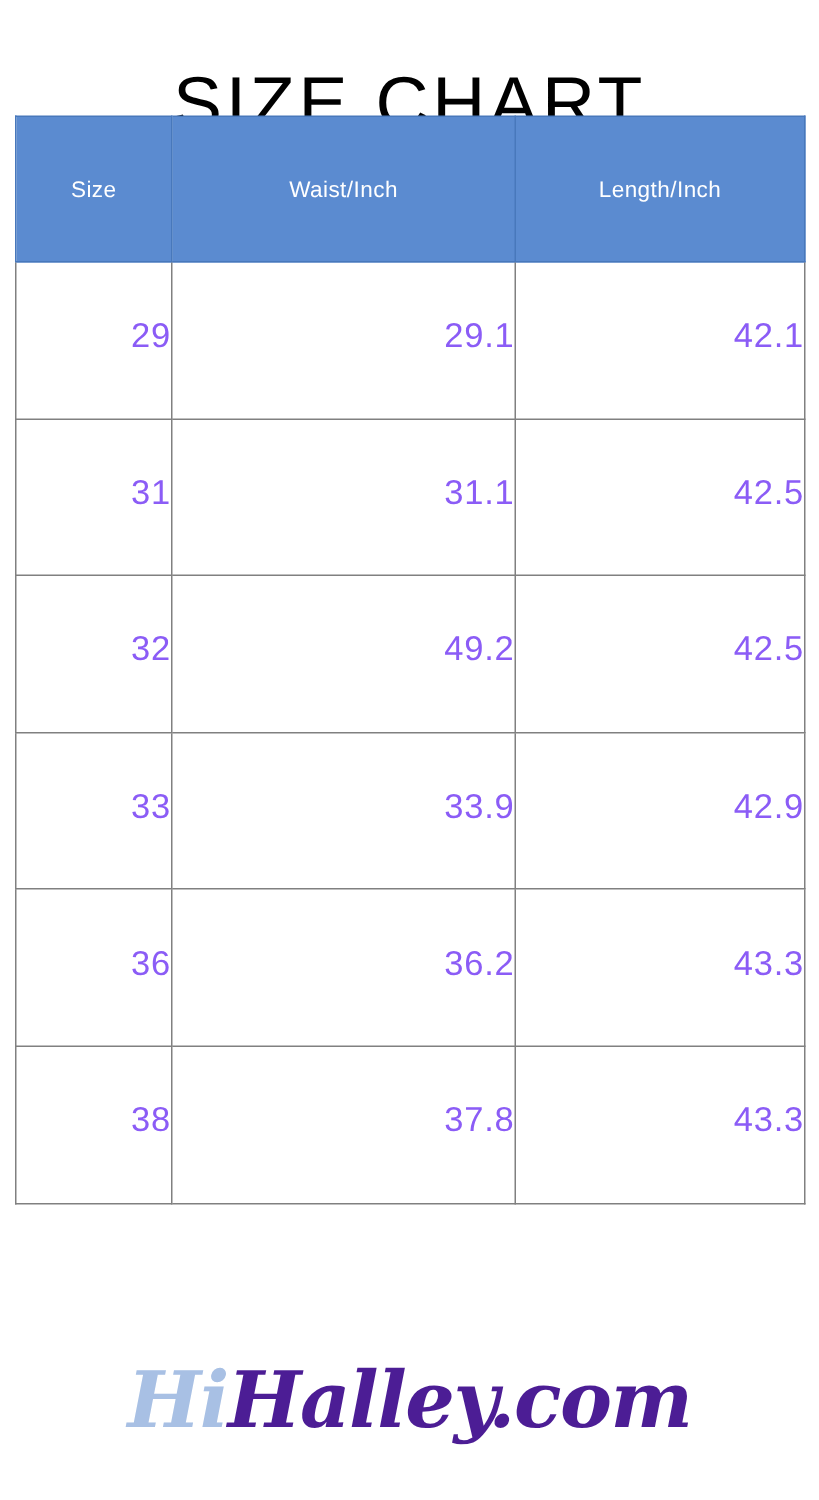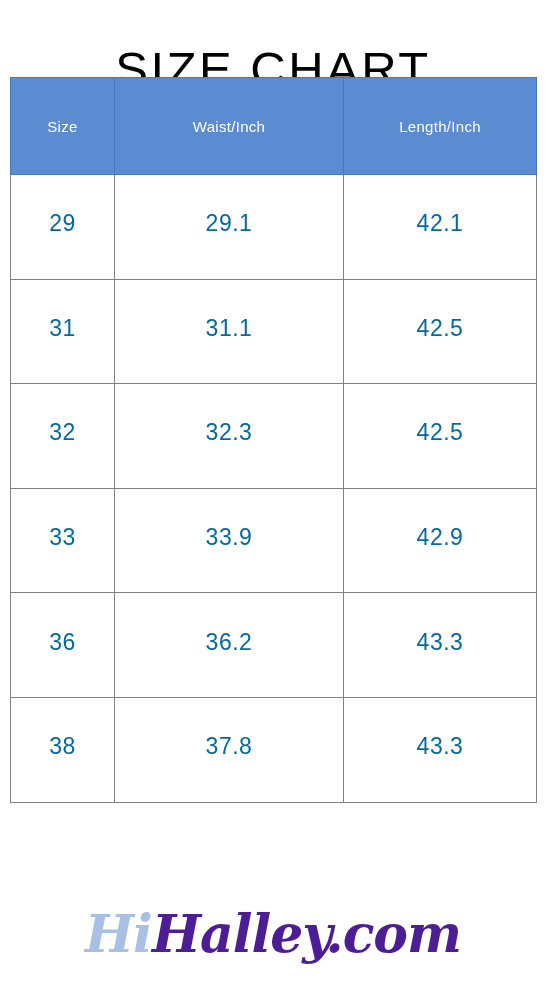--- a/index.html
+++ b/index.html
@@ -66,27 +66,28 @@
     height: 96px;
     font-weight: 400;
     font-size: 15px;
     letter-spacing: 0.3px;
     border-color: #4878bb;
     vertical-align: middle;
   }
 
   .size-table tbody td {
     height: 97.6px;
-    color: #0369a1;
+    color: #8b5cf6;
     font-weight: 300;
     font-size: 23px;
     letter-spacing: 0.5px;
     vertical-align: middle;
     background: transparent;
     padding-bottom: 6px;
+    text-align: right;
   }
 
   
   .watermark {
     position: absolute;
     left: 0;
     top: 908px;
     width: 546px;
     text-align: center;
     pointer-events: none;
@@ -129,21 +130,21 @@
         <td>29.1</td>
         <td>42.1</td>
       </tr>
       <tr>
         <td>31</td>
         <td>31.1</td>
         <td>42.5</td>
       </tr>
       <tr>
         <td>32</td>
-        <td>32.3</td>
+        <td>49.2</td>
         <td>42.5</td>
       </tr>
       <tr>
         <td>33</td>
         <td>33.9</td>
         <td>42.9</td>
       </tr>
       <tr>
         <td>36</td>
         <td>36.2</td>

